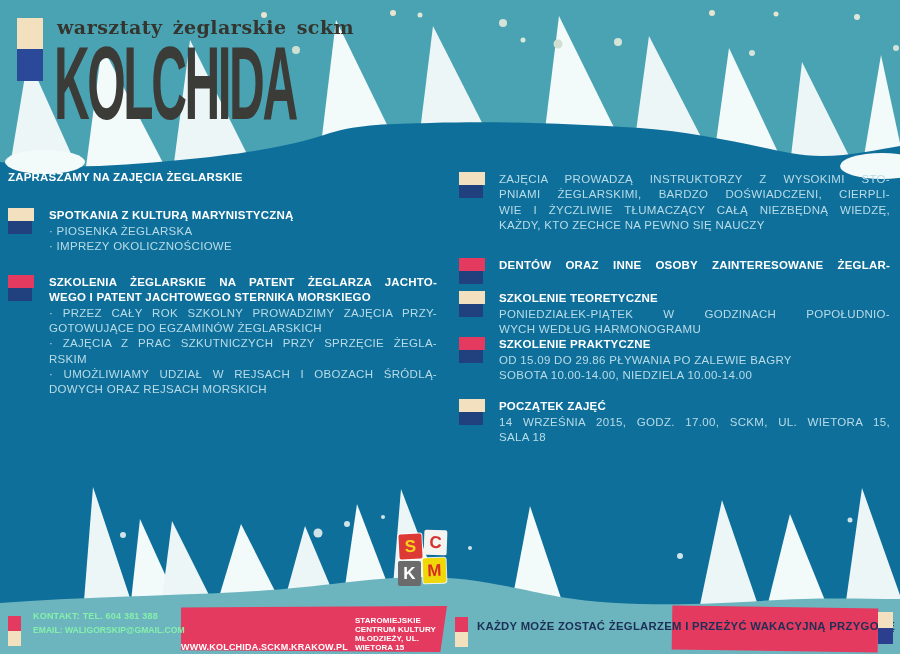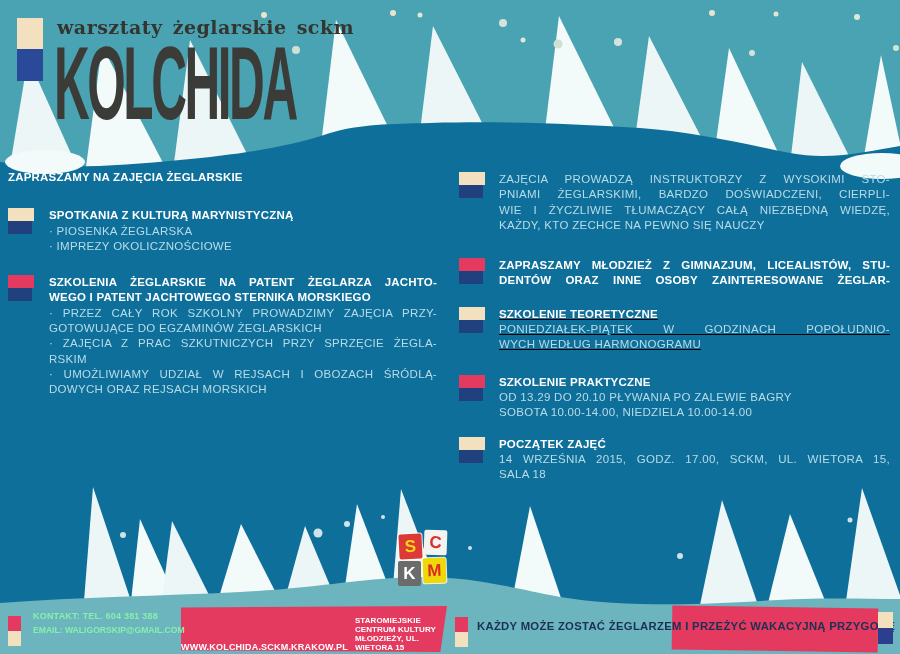--- a/index.html
+++ b/index.html
@@ -29,21 +29,21 @@
   .cream{background:#F2E0BF;} .pinkf{background:#E53A5F;} .navyf{background:#20407E;}
   .txt-l{margin-left:41px;width:388px;}
   .txt-r{margin-left:40px;width:391px;}
   .line{font-size:11.5px;line-height:15.3px;white-space:nowrap;}
   .line.j{white-space:normal;text-align:justify;text-align-last:justify;}
   .bld{font-weight:bold;color:#FFFFFF;letter-spacing:.2px;}
   .reg{font-weight:normal;color:#B7DCE7;letter-spacing:.3px;}
   .intro{margin-bottom:23px;}
   .mb1{margin-bottom:21px;} .mb2{margin-bottom:23px;}
   .mb3{margin-bottom:25px;} .mb4{margin-bottom:18px;}
-  .mb5{margin-bottom:22px;text-decoration:underline;} .mb6{margin-bottom:16px;}
+  .mb5{} .mb6{margin-bottom:16px;}
 
   
   .logo{left:397px;top:529px;z-index:6;width:52px;height:58px;}
   .sq{position:absolute;width:23px;height:25px;display:flex;align-items:center;justify-content:center;
       font-weight:bold;font-size:17px;border-radius:2px;}
   .sq-s{left:2px;top:5px;background:#DD3A35;color:#F8D21C;transform:rotate(-3deg);box-shadow:0 0 0 1px rgba(255,255,255,.85);}
   .sq-c{left:27px;top:1px;background:#F3F3F0;color:#D6312F;transform:rotate(2deg);}
   .sq-k{left:1px;top:32px;background:#6B6B6B;color:#FFFFFF;}
   .sq-m{left:26px;top:29px;background:#F0D707;color:#D92C25;transform:rotate(-2deg);box-shadow:0 0 0 1px rgba(255,255,255,.85);}
 
@@ -196,21 +196,20 @@
       <div class="line reg">KAŻDY, KTO ZECHCE NA PEWNO SIĘ NAUCZY</div>
     </div>
   </div>
 
   <div class="item mb4">
     <div class="iflag">
       <div class="t pinkf"></div>
         <div class="u navyf"></div>
     </div>
     <div class="txt-r">
-      <div class="line bld j">ZAPRASZAMY MŁODZIEŻ Z GIMNAZJUM, LICEALISTÓW, STU-</div>
       <div class="line bld j">DENTÓW ORAZ INNE OSOBY ZAINTERESOWANE ŻEGLAR-</div>
     </div>
   </div>
 
   <div class="item mb5">
     <div class="iflag">
       <div class="t cream"></div>
         <div class="u navyf"></div>
     </div>
     <div class="txt-r">
@@ -220,21 +219,21 @@
     </div>
   </div>
 
   <div class="item mb6">
     <div class="iflag">
       <div class="t pinkf"></div>
         <div class="u navyf"></div>
     </div>
     <div class="txt-r">
       <div class="line bld">SZKOLENIE PRAKTYCZNE</div>
-      <div class="line reg">OD 13.29 DO 20.10 PŁYWANIA PO ZALEWIE BAGRY</div>
+      <div class="line reg">OD 15.09 DO 29.86 PŁYWANIA PO ZALEWIE BAGRY</div>
       <div class="line reg">SOBOTA 10.00-14.00, NIEDZIELA 10.00-14.00</div>
     </div>
   </div>
 
   <div class="item">
     <div class="iflag">
       <div class="t cream"></div>
         <div class="u navyf"></div>
     </div>
     <div class="txt-r">

